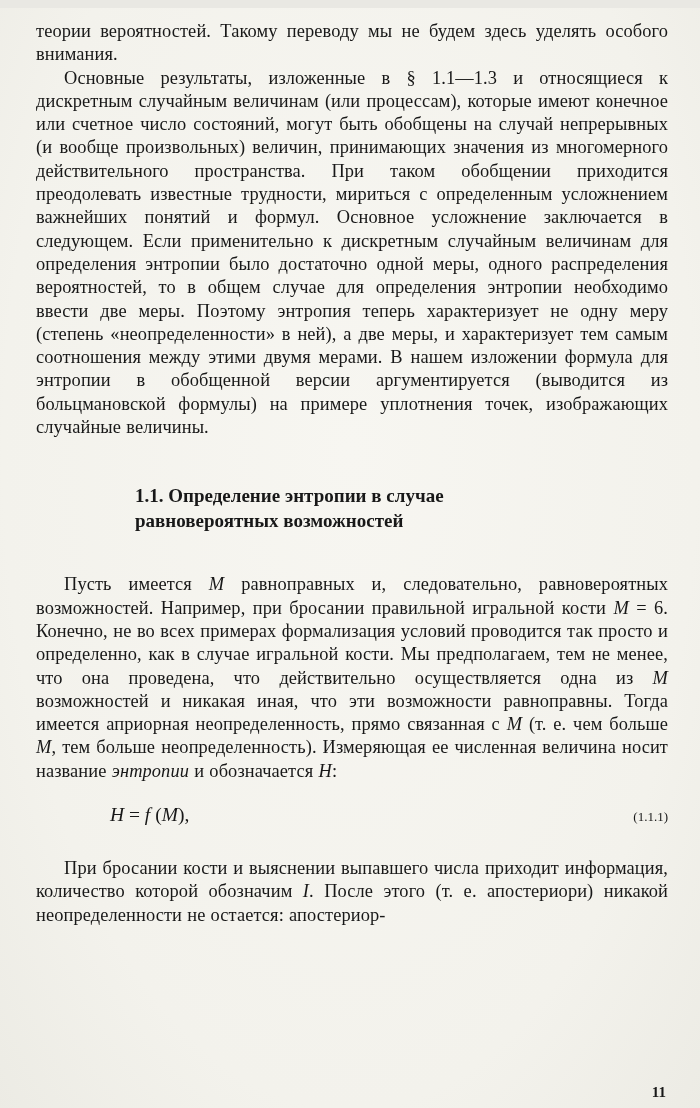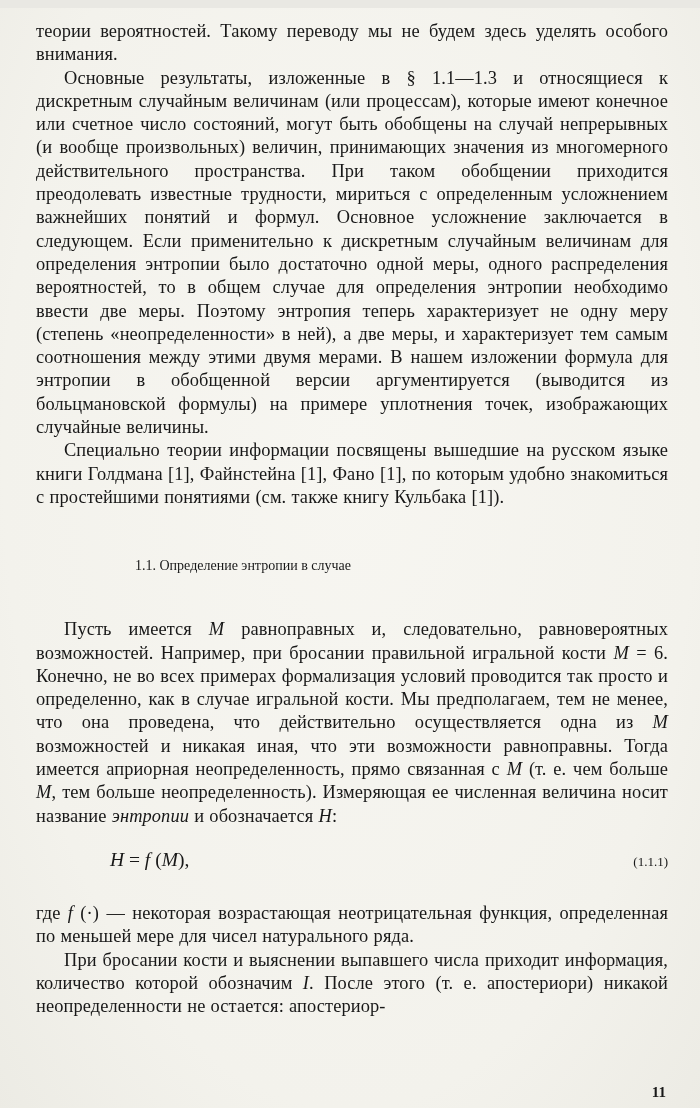--- a/index.html
+++ b/index.html
@@ -31,22 +31,22 @@
     font-size: 18.4px;
     line-height: 23.3px;
     letter-spacing: 0.1px;
     word-spacing: 0.5px;
   }
   .para.indent {
     text-indent: 28px;
   }
   .section-heading {
     margin: 44px 0 40px 99px;
-    font-weight: normal;
-    font-size: 14px;
+    font-weight: bold;
+    font-size: 19px;
     line-height: 25px;
   }
   .section-heading .hline {
     display: block;
   }
   .formula-row {
     display: flex;
     align-items: baseline;
     margin: 20px 0 28px 0;
     padding-left: 74px;
@@ -71,33 +71,32 @@
 </head>
 <body>
 
 <div class="page">
   <div class="text-column">
 
     <p class="para">теории вероятностей. Такому переводу мы не будем здесь уделять особого внимания.</p>
 
     <p class="para indent">Основные результаты, изложенные в § 1.1—1.3 и относящиеся к дискретным случайным величинам (или процессам), которые имеют конечное или счетное число состояний, могут быть обобщены на случай непрерывных (и вообще произвольных) величин, принимающих значения из многомерного действительного пространства. При таком обобщении приходится преодолевать известные трудности, мириться с определенным усложнением важнейших понятий и формул. Основное усложнение заключается в следующем. Если применительно к дискретным случайным величинам для определения энтропии было достаточно одной меры, одного распределения вероятностей, то в общем случае для определения энтропии необходимо ввести две меры. Поэтому энтропия теперь характеризует не одну меру (степень «неопределенности» в ней), а две меры, и характеризует тем самым соотношения между этими двумя мерами. В нашем изложении формула для энтропии в обобщенной версии аргументируется (выводится из больцмановской формулы) на примере уплотнения точек, изображающих случайные величины.</p>
 
-    <p class="para indent">Специально теории информации посвящены вышедшие на русском языке книги Голдмана [1], Файнстейна [1], Фано [1], по которым удобно знакомиться с простейшими понятиями (см. также книгу Кульбака [1]).</p>
 
     <div class="section-heading">
       <span class="hline">1.1. Определение энтропии в случае</span>
+      <span class="hline">равновероятных возможностей</span>
     </div>
 
     <p class="para indent">Пусть имеется <i>M</i> равноправных и, следовательно, равновероятных возможностей. Например, при бросании правильной игральной кости <i>M</i> = 6. Конечно, не во всех примерах формализация условий проводится так просто и определенно, как в случае игральной кости. Мы предполагаем, тем не менее, что она проведена, что действительно осуществляется одна из <i>M</i> возможностей и никакая иная, что эти возможности равноправны. Тогда имеется априорная неопределенность, прямо связанная с <i>M</i> (т. е. чем больше <i>M</i>, тем больше неопределенность). Измеряющая ее численная величина носит название <i>энтропии</i> и обозначается <i>H</i>:</p>
 
     <div class="formula-row">
       <span class="expression"><i>H</i> = <i>f</i> (<i>M</i>),</span>
       <span class="eqnum">(1.1.1)</span>
     </div>
 
-    <p class="para">где <i>f</i> (·) — некоторая возрастающая неотрицательная функция, определенная по меньшей мере для чисел натурального ряда.</p>
 
     <p class="para indent">При бросании кости и выяснении выпавшего числа приходит информация, количество которой обозначим <i>I</i>. После этого (т. е. апостериори) никакой неопределенности не остается: апостериор-</p>
 
   </div>
 
   <div class="page-number">11</div>
 </div>
 
 </body></html>

